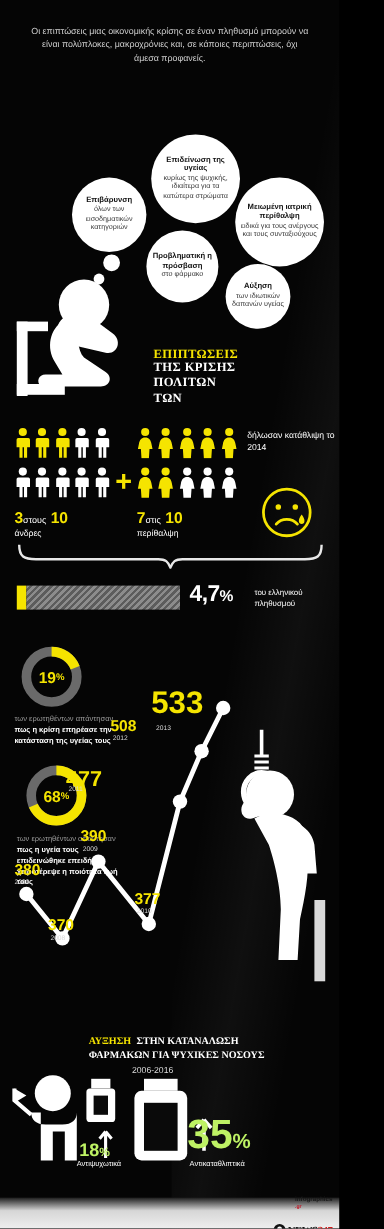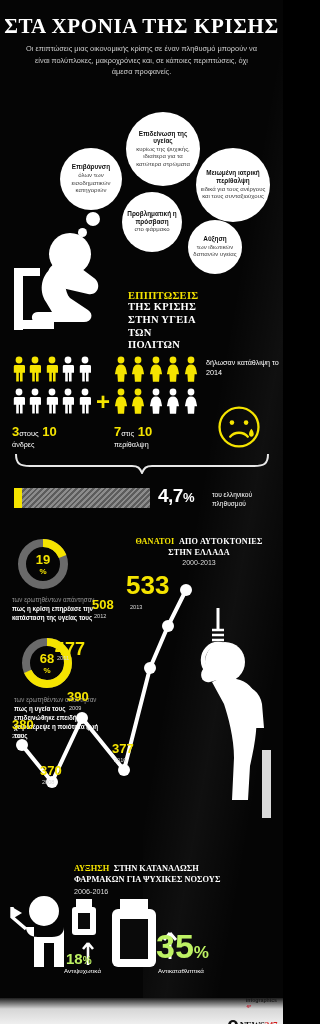--- a/index.html
+++ b/index.html
@@ -78,42 +78,42 @@
     background: repeating-linear-gradient(135deg, #8c8c8c 0 2px, #5c5c5c 2px 4px);
   }
   .barpct { position: absolute; left: 158px; top: 1px; color: #fff; font-weight: bold; font-size: 19px; letter-spacing: -.5px; }
   .barpct .pc { font-size: 13px; }
   .barnote { position: absolute; left: 212px; top: 6px; width: 68px; color: #fff; font-size: 6.6px; line-height: 1.4; }
 
   
   .donut { position: absolute; width: 58px; height: 58px; }
   .donut .dlabel {
     position: absolute; inset: 0; display: flex; align-items: center; justify-content: center;
-    color: #f5e400; font-weight: bold; font-size: 13px; flex-direction: column;
+    color: #f5e400; font-weight: bold; font-size: 13px;
   }
   .donut .dlabel .pc { font-size: 8px; }
   .dnote { position: absolute; width: 88px; font-size: 6.3px; line-height: 1.42; color: #9a9a9a; }
   .dnote b { color: #fff; font-weight: bold; }
 
   
   .sctitle { position: absolute; left: 118px; top: 530px; width: 162px; text-align: center; }
   .sctitle .y { color: #f5e400; font-family: "Liberation Serif", serif; font-weight: bold; font-size: 8.2px; letter-spacing: .2px; }
   .sctitle .w { color: #fff; font-family: "Liberation Serif", serif; font-weight: bold; font-size: 8.2px; letter-spacing: .2px; }
   .sctitle .yr { color: #dcdcdc; font-size: 7px; margin-top: 2px; }
   .chartwrap { position: absolute; left: 0; top: 560px; width: 283px; height: 260px; }
   .dplabel { position: absolute; color: #f5e400; font-weight: bold; line-height: 1; }
   .dpyear { position: absolute; color: #d8d8d8; font-size: 5.6px; }
   .hangfig { position: absolute; left: 168px; top: 608px; width: 115px; height: 210px; }
 
   
   .meds { position: absolute; left: 0; top: 845px; width: 283px; height: 150px; padding-left: 21px; }
   .medtitle { position: absolute; left: 74px; top: 12px; width: 205px; }
   .medtitle .y { color: #f5e400; font-family: "Liberation Serif", serif; font-weight: bold; font-size: 8.4px; }
   .medtitle .w { color: #fff; font-family: "Liberation Serif", serif; font-weight: bold; font-size: 8.4px; }
-  .medtitle .yr { color: #dcdcdc; font-size: 7.2px; margin-top: 3px; }
+  .medtitle .yr { color: #dcdcdc; font-size: 7.2px; margin-top: 3px; margin-left: 36px; }
   .medpct { position: absolute; color: #bef264; font-weight: bold; line-height: 1; }
   .medcap { position: absolute; color: #fff; font-size: 6.2px; }
 
   
   .footer {
     position: absolute; left: 0; bottom: 0; width: 283px; height: 26px;
     background: linear-gradient(180deg, #1d1d1d 0%, #d6d6d6 42%, #efefef 100%);
     display: flex; align-items: flex-end; padding: 0 6px 4px 6px; gap: 6px; flex-direction: column;
   }
   .fo-ig { font-size: 5.2px; color: #1a1a1a; font-weight: bold; line-height: 1.1; }
@@ -129,21 +129,20 @@
   .fo-sq { width: 7px; height: 7px; background: #2aa9e0; }
   .fo-right-txt { font-size: 5px; color: #2aa9e0; font-weight: bold; letter-spacing: -.2px; }
 </style>
 </head>
 <body>
 
 <div id="page">
   <div class="diag-sheen"></div>
 
   <div class="header">
-    <div class="title2">ΣΤΑ ΧΡΟΝΙΑ ΤΗΣ ΚΡΙΣΗΣ</div>
     <div class="subtitle">Οι επιπτώσεις μιας οικονομικής κρίσης σε έναν πληθυσμό μπορούν να είναι πολύπλοκες, μακροχρόνιες και, σε κάποιες περιπτώσεις, όχι άμεσα προφανείς.</div>
   </div>
 
   <div class="bubbles">
     <div class="bub b1">
       <div class="bt">Επιβάρυνση</div>
       <div class="bd">όλων των εισοδηματικών κατηγοριών</div>
     </div>
     <div class="bub b2">
       <div class="bt">Επιδείνωση της υγείας</div>
@@ -172,23 +171,22 @@
       <path d="M44 40 C34 46, 30 62, 38 74 L44 84 L30 84 C24 84, 22 90, 26 94 L76 94 C84 94, 86 86, 80 82 L62 70 C56 64, 58 50, 52 44 Z" fill="#fff"></path>
       <rect x="6" y="40" width="9" height="62" fill="#fff"></rect>
       <rect x="6" y="40" width="26" height="8" fill="#fff"></rect>
       <rect x="6" y="92" width="40" height="9" fill="#fff"></rect>
     </svg>
   </div>
 
   <div class="impact">
     <div class="l1">ΕΠΙΠΤΩΣΕΙΣ</div>
     <div class="l2">ΤΗΣ ΚΡΙΣΗΣ</div>
-    <div class="l2">ΣΤΗΝ ΥΓΕΙΑ</div>
+    <div class="l2">ΠΟΛΙΤΩΝ</div>
     <div class="l2">ΤΩΝ</div>
-    <div class="l2">ΠΟΛΙΤΩΝ</div>
   </div>
 
   <div class="people">
     <div class="pgrid pg-men" id="men-grid">
         <span><svg viewBox="0 0 14 26" width="14" height="26">
             <circle cx="7" cy="4" r="3.4" fill="#f5e400"></circle>
             <path d="M2.4 9 h9.2 a1.4 1.4 0 0 1 1.4 1.4 v6.4 h-2.4 v8.6 h-2.6 v-8.6 h-1.2 v8.6 h-2.6 v-8.6 h-2.4 v-6.4 a1.4 1.4 0 0 1 1.4 -1.4 z" fill="#f5e400"></path>
           </svg></span>
         <span><svg viewBox="0 0 14 26" width="14" height="26">
             <circle cx="7" cy="4" r="3.4" fill="#f5e400"></circle>
@@ -302,28 +300,20 @@
 
   <div class="barsec">
     <div class="barcap"></div>
     <div class="barbody"></div>
     <div class="barpct">
       <span>4,7</span><span class="pc">%</span>
     </div>
     <div class="barnote">του ελληνικού πληθυσμού</div>
   </div>
 
-  <div class="sctitle">
-    <div>
-      <span class="y">ΘΑΝΑΤΟΙ</span>
-      <span class="w">ΑΠΟ ΑΥΤΟΚΤΟΝΙΕΣ</span>
-    </div>
-    <div class="w">ΣΤΗΝ ΕΛΛΑΔΑ</div>
-    <div class="yr">2000-2013</div>
-  </div>
 
   <div class="donut" style="left:14px; top:535px;">
     <svg viewBox="0 0 58 58" width="58" height="58">
       <circle cx="29" cy="29" r="21" fill="none" stroke="#6a6a6a" stroke-width="8"></circle>
       <circle cx="29" cy="29" r="21" fill="none" stroke="#f5e400" stroke-width="8" stroke-dasharray="25.1 106.8" transform="rotate(-90 29 29)" stroke-linecap="butt"></circle>
     </svg>
     <div class="dlabel">
       <span>19</span>
         <span class="pc">%</span>
     </div>

